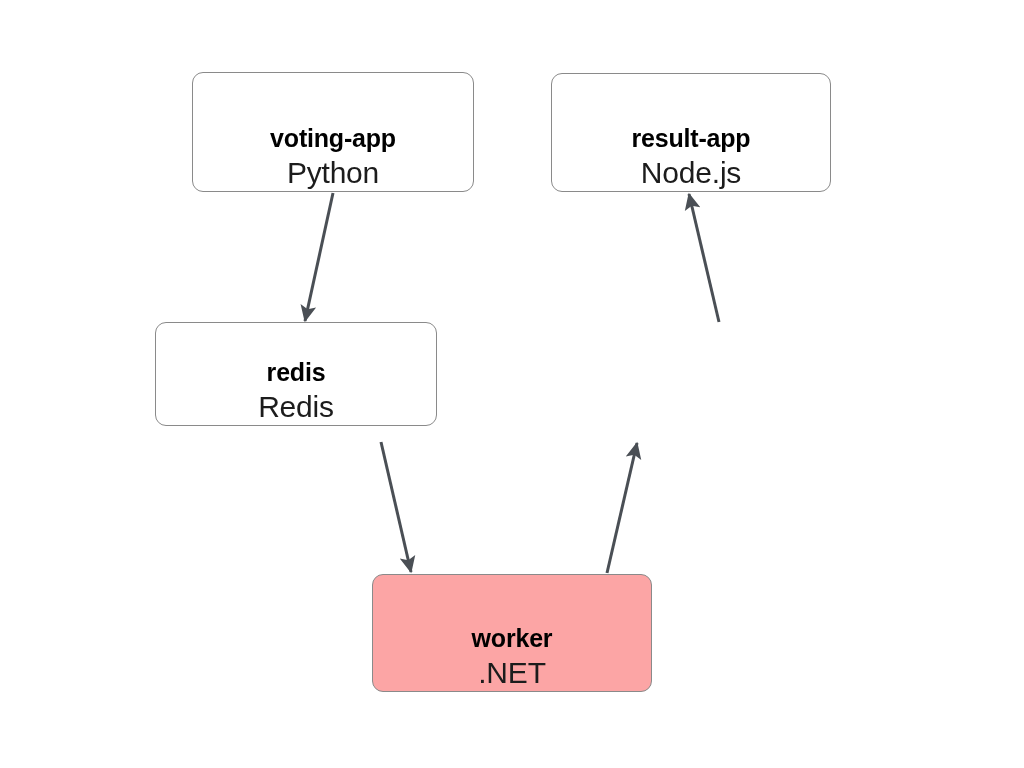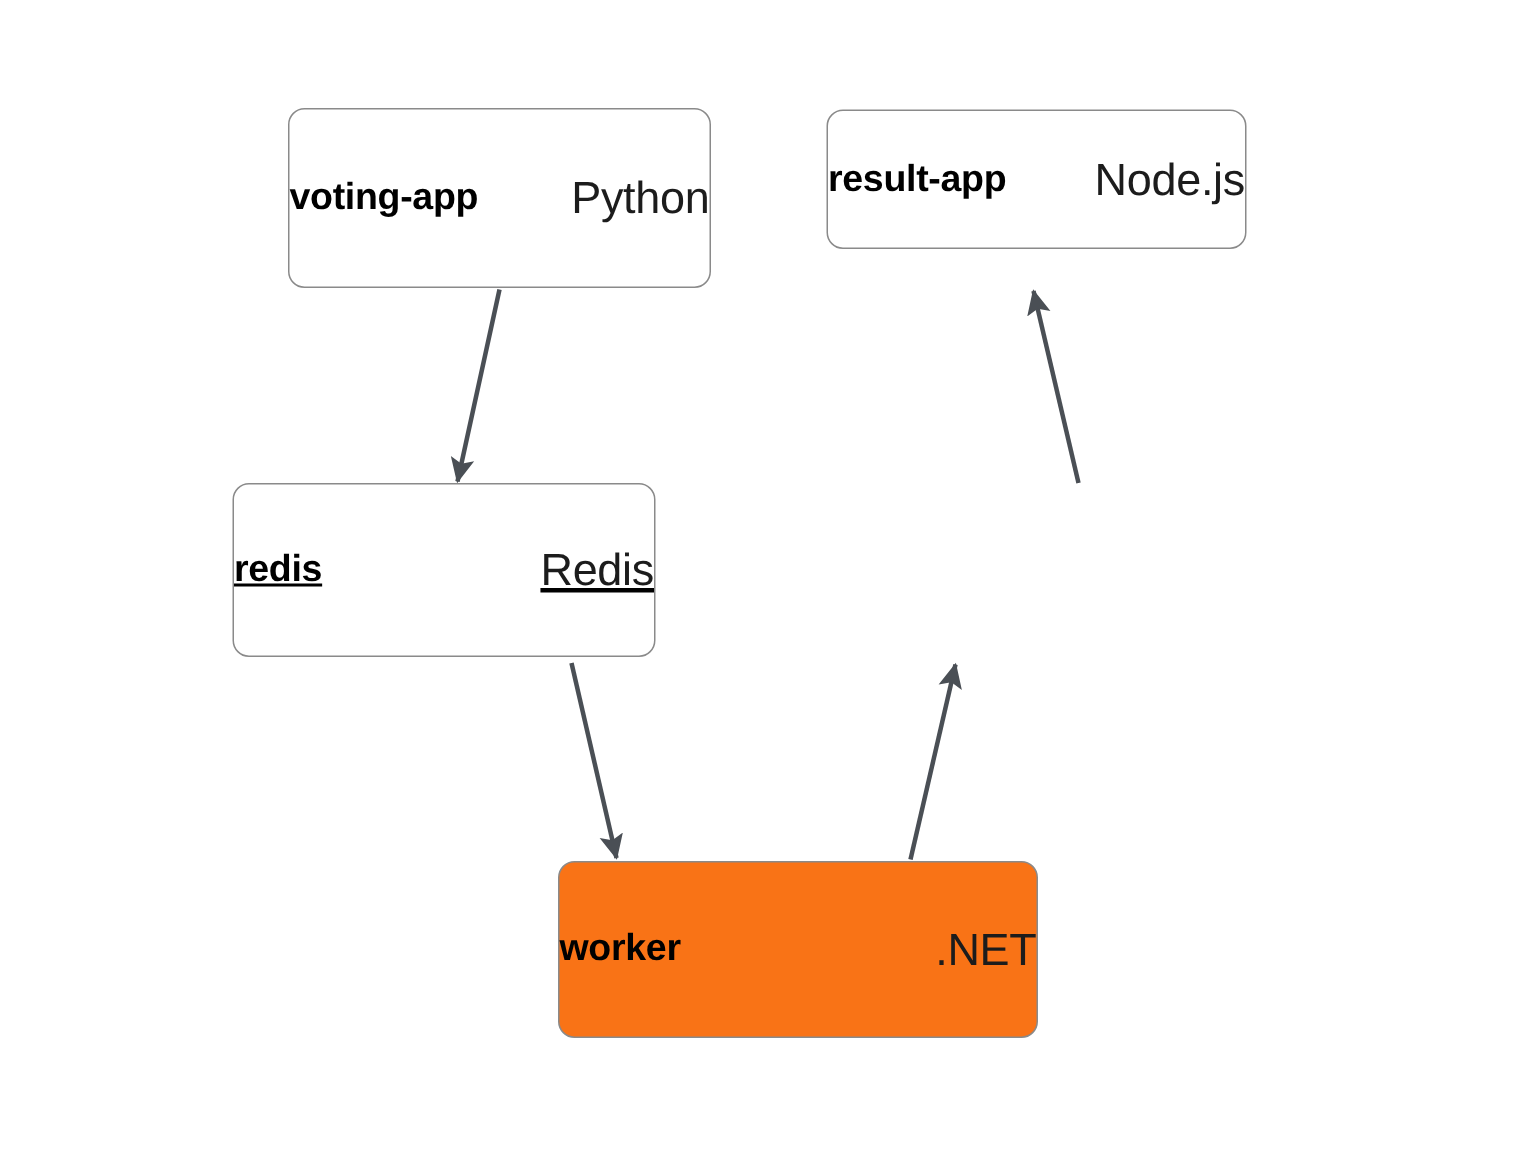--- a/index.html
+++ b/index.html
@@ -29,23 +29,23 @@
     height: 768px;
     pointer-events: none;
   }
   .node {
     position: absolute;
     box-sizing: border-box;
     background: #ffffff;
     border: 1.6px solid #8a8a8a;
     border-radius: 11px;
     display: flex;
-    flex-direction: row;
+    flex-direction: column;
     align-items: center;
-    justify-content: space-between;
+    justify-content: flex-end;
     z-index: 2;
   }
   .node-title {
     font-size: 25px;
     font-weight: bold;
     color: #000000;
     line-height: 1.18;
     letter-spacing: -0.2px;
     white-space: nowrap;
   }
@@ -76,29 +76,29 @@
         <line x1="381" y1="442" x2="411" y2="572" stroke="#4a4f55" stroke-width="3" stroke-linecap="butt" marker-end="url(#arrowhead)"></line>
         <line x1="607" y1="573" x2="637" y2="443" stroke="#4a4f55" stroke-width="3" stroke-linecap="butt" marker-end="url(#arrowhead)"></line>
       </g>
   </svg>
 
   <div class="node" style="left: 192px; top: 72px; width: 282px; height: 120px; border-color: rgb(138, 138, 138); background: rgb(255, 255, 255);">
     <div class="node-title">voting-app</div>
     <div class="node-subtitle">Python</div>
   </div>
 
-  <div class="node" style="left: 551px; top: 73px; width: 280px; height: 93px; border-color: rgb(138, 138, 138); background: rgb(255, 255, 255);">
+  <div class="node" style="left: 551px; top: 73px; width: 280px; height: 119px; border-color: rgb(138, 138, 138); background: rgb(255, 255, 255);">
     <div class="node-title">result-app</div>
     <div class="node-subtitle">Node.js</div>
   </div>
 
-  <div class="node" style="left: 155px; top: 322px; width: 282px; height: 116px; border-color: rgb(138, 138, 138); background: rgb(255, 255, 255); text-decoration: underline;">
+  <div class="node" style="left: 155px; top: 322px; width: 282px; height: 104px; border-color: rgb(138, 138, 138); background: rgb(255, 255, 255);">
     <div class="node-title">redis</div>
     <div class="node-subtitle">Redis</div>
   </div>
 
 
-  <div class="node" style="left: 372px; top: 574px; width: 320px; height: 118px; border-color: rgb(138, 138, 138); background: #f97316;">
+  <div class="node" style="left: 372px; top: 574px; width: 280px; height: 118px; border-color: rgb(138, 138, 138); background: #fca5a5;">
     <div class="node-title">worker</div>
     <div class="node-subtitle">.NET</div>
   </div>
 
 </div>
 
 </body></html>

